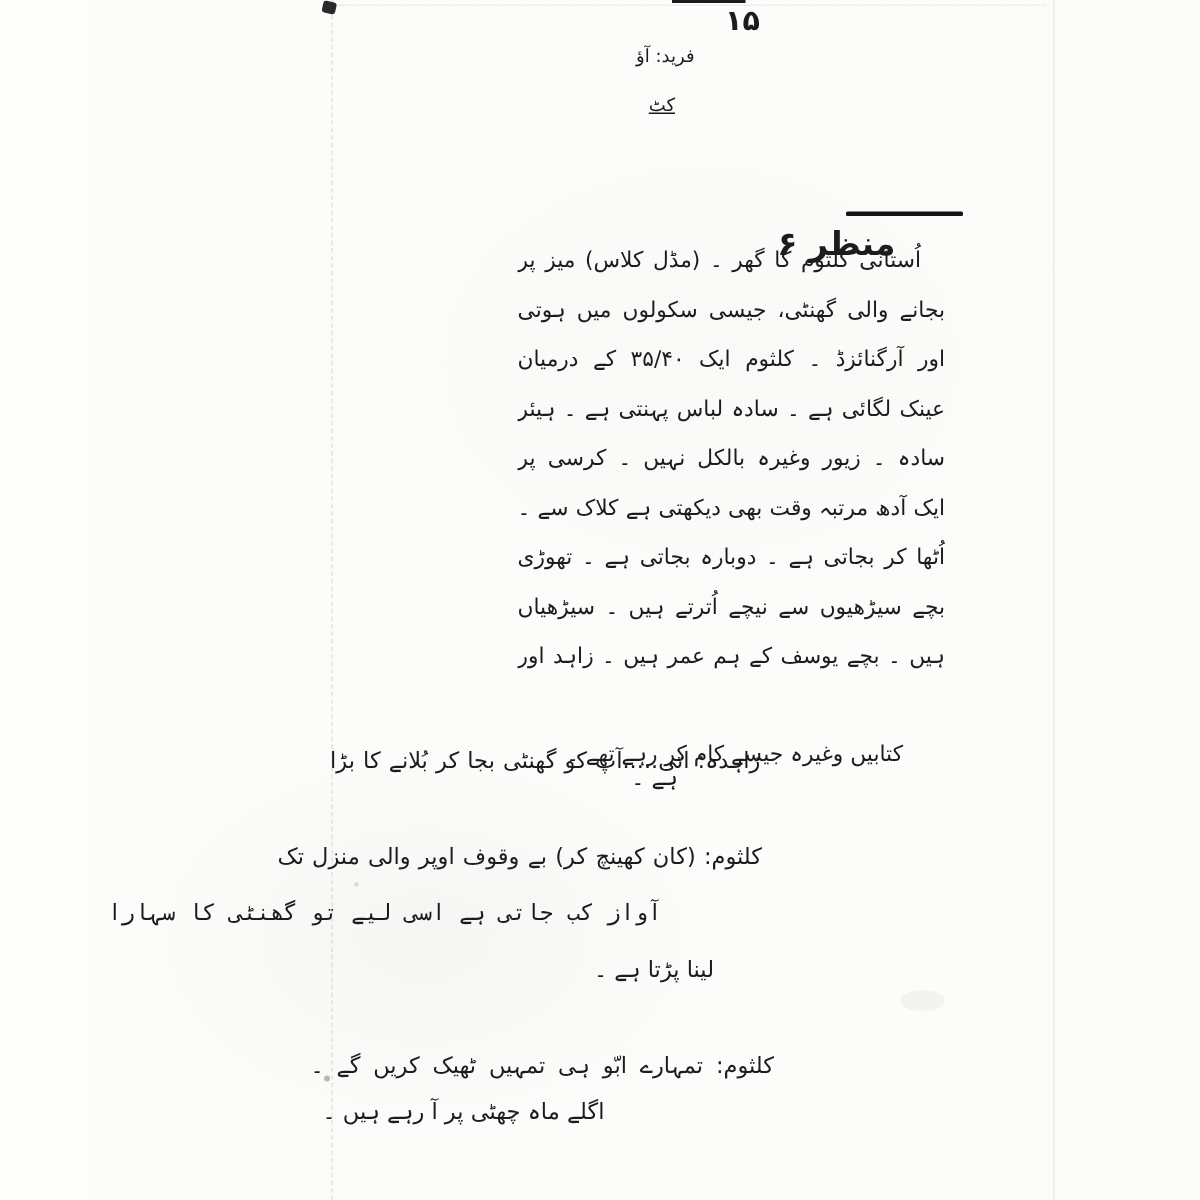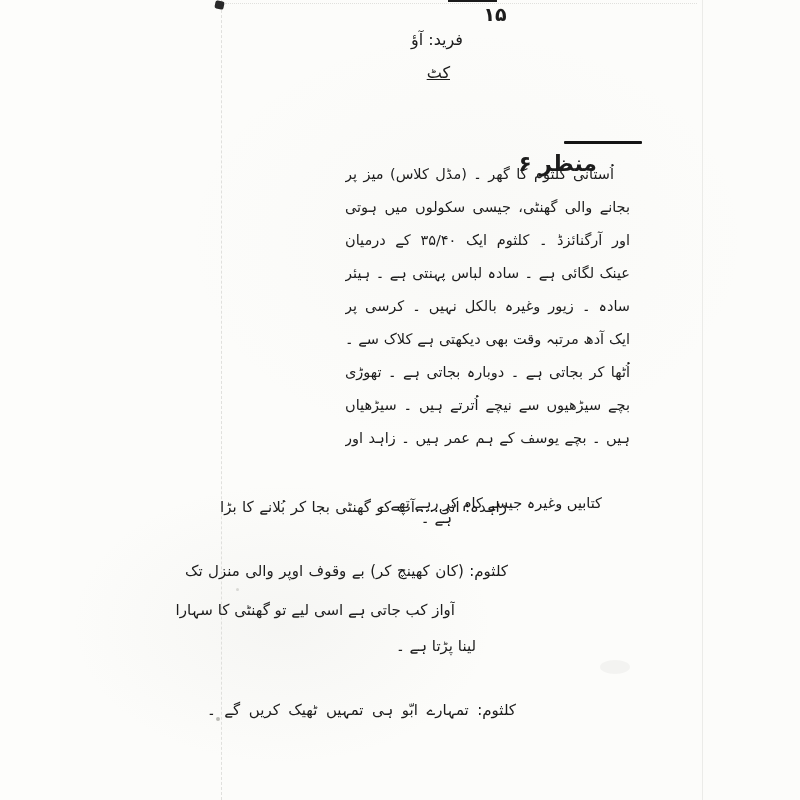--- a/index.html
+++ b/index.html
@@ -19,21 +19,21 @@
   }
   .abs{position:absolute;}
   .urdu{
     direction:rtl;
     font-family:"DejaVu Sans",sans-serif;
     color:#1c1c1c;
     line-height:1.55;
     white-space:nowrap;
   }
   .page-number{font-size:19px;font-weight:bold;text-align:center;letter-spacing:1px;}
-  .annotation{font-size:16px;}
+  .annotation{font-size:12px;}
   .scene-heading{font-size:22px;font-weight:bold;}
   .heading-underline{background:#141414;height:3px;border-radius:1px;}
   .dir-block{direction:rtl;}
   .dir-line{
     direction:rtl;
     width:285px;height:33px;line-height:33px;
     font-size:14.5px;
     text-align:justify;text-align-last:justify;
     overflow:hidden;white-space:normal;
   }
@@ -84,17 +84,18 @@
     <div class="urdu dir-line">ایک آدھ مرتبہ وقت بھی دیکھتی ہے کلاک سے ۔ پھر میز پر رکھی گھنٹی</div>
     <div class="urdu dir-line">اُٹھا کر بجاتی ہے ۔ دوبارہ بجاتی ہے ۔ تھوڑی دیر میں دو</div>
     <div class="urdu dir-line">بچے سیڑھیوں سے نیچے اُترتے ہیں ۔ سیڑھیاں کمرے میں اُترتی</div>
     <div class="urdu dir-line">ہیں ۔ بچے یوسف کے ہم عمر ہیں ۔ زاہد اور شاہدہ ہاتھ میں پنسل</div>
     <div class="urdu dir-line last">کتابیں وغیرہ جیسے کام کر رہے تھے ۔</div>
   </div>
 
   <div class="abs urdu dlg-line dlg-just" style="right:293px;top:492px;width:287px;">زاہدہ: اتی.....آپ کو گھنٹی بجا کر بُلانے کا بڑا شوق</div>
   <div class="abs urdu dlg-line dlg-nat" style="right:348px;top:503px;margin-left:12px;">ہے ۔</div>
   <div class="abs urdu dlg-line dlg-just" style="right:292px;top:556px;width:323px;">کلثوم: (کان کھینچ کر) بے وقوف اوپر والی منزل تک میری</div>
-  <div class="abs urdu dlg-line dlg-nat" style="right:345px;top:595px;">آواز کب جاتی ہے اسی لیے تو گھنٹی کا سہارا</div>
+  <div class="abs urdu dlg-line dlg-nat" style="right:359px;top:595px;font-family:Liberation Mono, monospace;">آواز کب جاتی ہے اسی لیے تو گھنٹی کا سہارا</div>
   <div class="abs urdu dlg-line dlg-nat" style="right:324px;top:631px;">لینا پڑتا ہے ۔</div>
   <div class="abs urdu dlg-line dlg-just" style="right:284px;top:695px;width:309px;">کلثوم: تمہارے ابّو ہی تمہیں ٹھیک کریں گے ۔ واپس آ کر ۔</div>
+  <div class="abs urdu dlg-line dlg-nat" style="right:397px;top:726px;">اگلے ماہ چھٹی پر آ رہے ہیں ۔</div>
 
 </div>
 
 </body></html>

